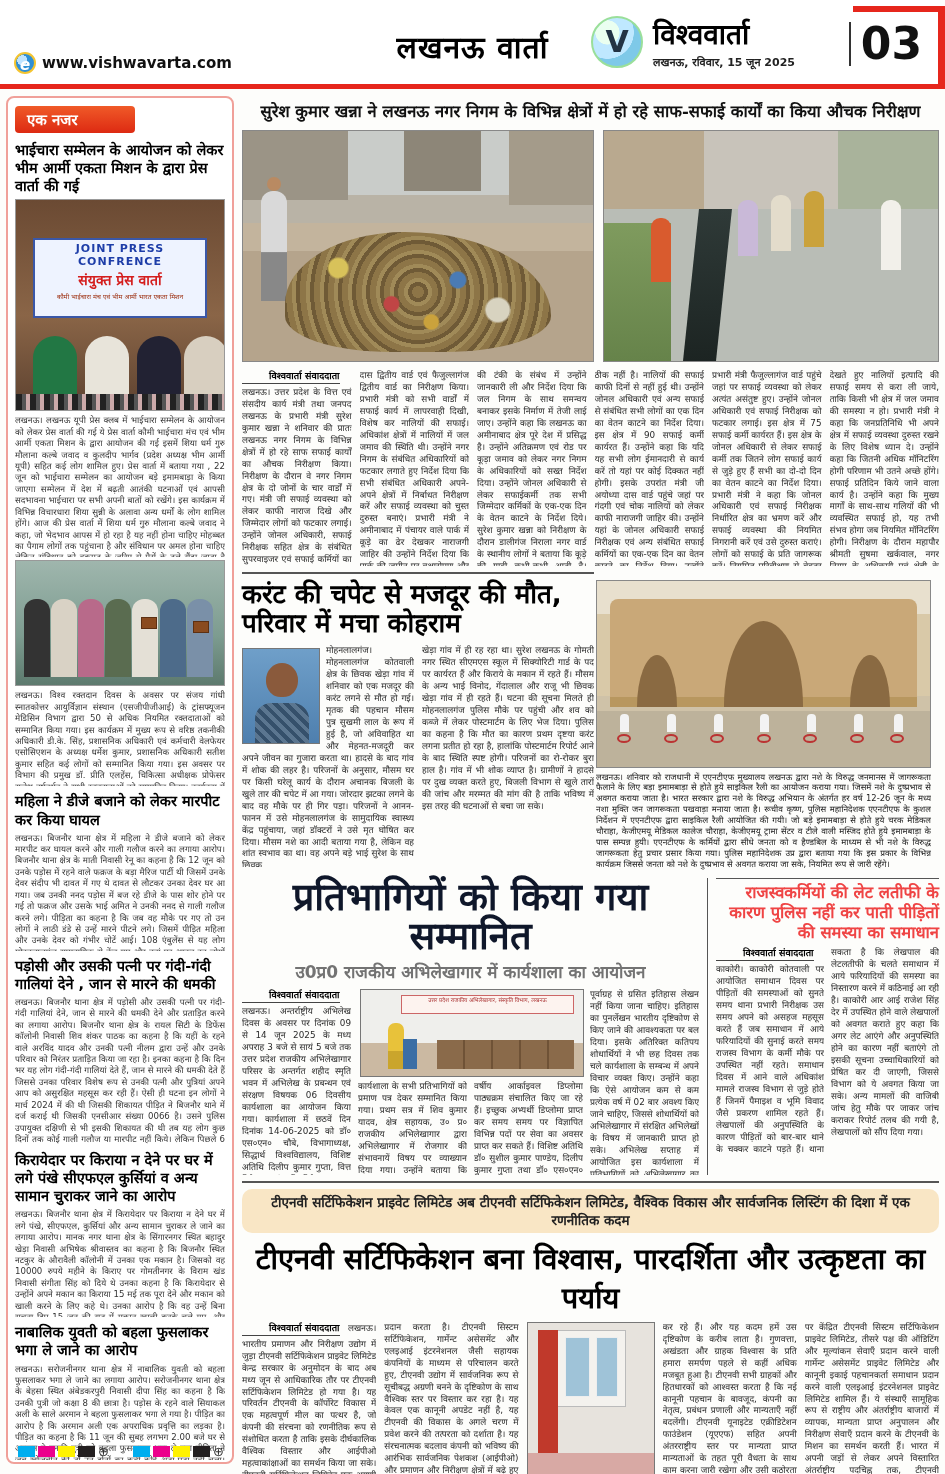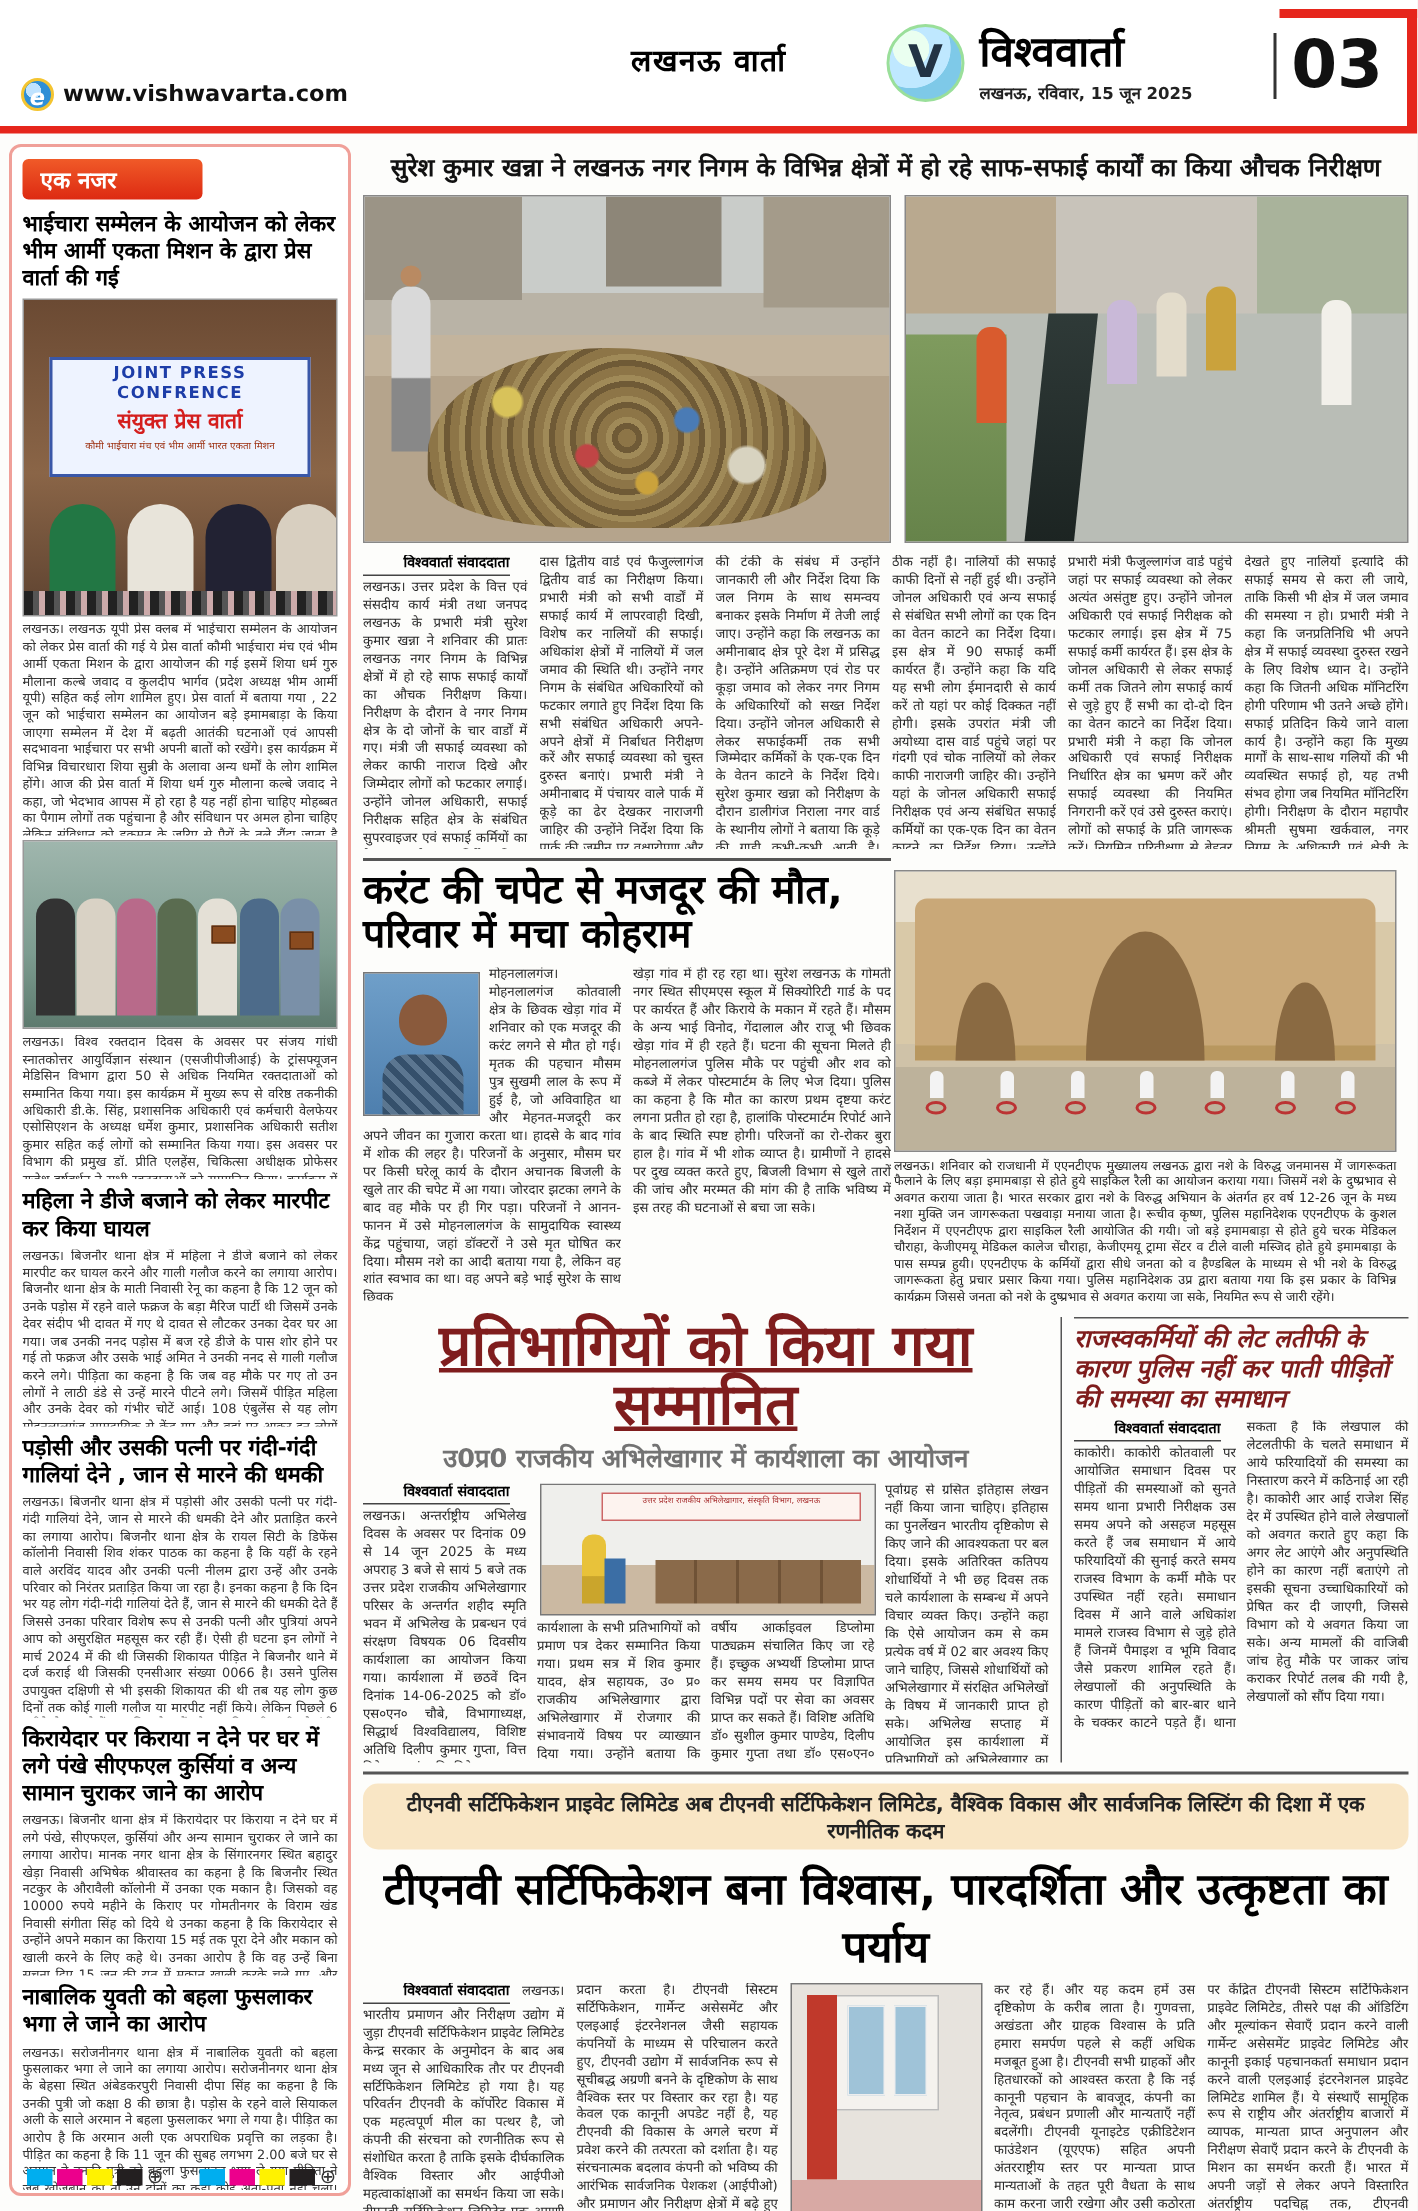--- a/index.html
+++ b/index.html
@@ -11,21 +11,21 @@
   }
 
   
   #header { position:absolute; left:0; top:0; width:945px; height:84px; background:#fff; }
   .site-url { position:absolute; left:14px; bottom:10px; font-size:15px; font-weight:bold; color:#111; }
   .e-icon { display:inline-block; width:22px; height:22px; border-radius:50%;
     background:radial-gradient(circle at 35% 35%,#bfe3ff 0 30%,#2f8fd6 31% 100%);
     color:#fff; font-weight:bold; font-style:italic; text-align:center; line-height:22px; font-size:15px;
     border:2px solid #f4c430; vertical-align:middle; margin-right:6px; }
   .section-title { position:absolute; left:0; right:0; top:26px; text-align:center;
-    font-size:20px; font-weight:800; color:#000; letter-spacing:1px; }
+    font-size:30px; font-weight:800; color:#000; letter-spacing:1px; }
   .brand-block { position:absolute; right:150px; top:14px; display:flex; align-items:center; gap:10px; }
   .logo-globe { width:52px; height:52px; border-radius:50%;
     background:radial-gradient(circle at 30% 30%,#eafff0 0 25%,#bfe8ff 26% 55%,#7ec9e8 56% 100%);
     border:2px solid #9adf9a; position:relative; }
   .logo-globe::after { content:"V"; position:absolute; left:0; right:0; top:6px; text-align:center;
     font-size:30px; font-weight:900; color:#234; }
   .brand-text .brand-name { font-size:28px; font-weight:900; color:#000; }
   .brand-text .brand-edition { font-size:11px; font-weight:bold; color:#222; margin-top:2px; }
   .pagenum-wrap { position:absolute; right:0; top:6px; width:92px; height:78px;
     border-top:6px solid #e6261c; border-right:7px solid #e6261c; }
@@ -120,38 +120,38 @@
   .ph-rally .arch { position:absolute; background:#8a6a42; border-radius:50% 50% 0 0/100% 100% 0 0; }
   .ph-rally .cyclist { position:absolute; bottom:12%; width:16px; height:30px; }
   .ph-rally .cyclist .body { width:9px; height:18px; margin:0 auto; background:#f3f3f3; border-radius:4px 4px 0 0; }
   .ph-rally .cyclist .wheel { width:14px; height:9px; border:2px solid #b33; border-radius:50%; margin-top:2px; }
   .rally-caption { font-size:8.4px; line-height:1.3; text-align:justify; color:#222; margin-top:4px;
     height:102px; overflow:hidden; }
 
   
   #low-row { display:flex; margin-top:4px; }
   #workshop-block { width:465px; padding-right:8px; }
-  .ws-head { text-align:center; font-size:38px; font-weight:900; color:#7f1d1d; line-height:1.05;text-decoration:underline; }
+  .ws-head { text-align:center; font-size:38px; font-weight:900; color:#0f172a; line-height:1.05; }
   .ws-subhead { text-align:center; font-size:17px; font-weight:800; color:#737373; margin-top:3px; }
   .ws-content { position:relative; margin-top:6px; height:186px; overflow:hidden; }
   .ws-cols { display:flex; gap:7px; height:100%; }
   .ws-cols .col { flex:1; }
   .ph-workshop { position:absolute; left:118px; top:0; width:224px; height:88px; border:1px solid #777;
     background:linear-gradient(#efefec 0 62%,#cbb9a2 62% 100%); z-index:2; overflow:hidden; }
   .ph-workshop .banner { position:absolute; left:18%; top:6%; width:78%; height:22%;
     background:#fdf3ef; border:1px solid #c66; font-size:5.5px; color:#a33; text-align:center; overflow:hidden; }
   .ph-workshop .dais { position:absolute; right:4%; bottom:8%; width:62%; height:34%;
     background:repeating-linear-gradient(90deg,#8a6a4a 0 26px,#6f5236 26px 28px); }
   .ph-workshop .speaker { position:absolute; left:12%; bottom:8%; width:16px; height:46px;
     background:linear-gradient(#e8c23a 0 60%,#caa52c 61% 100%); border-radius:7px 7px 0 0; }
   .ph-workshop .podium { position:absolute; left:19%; bottom:8%; width:14px; height:30px; background:#3b6ea5; }
   .ws-col-offset { padding-top:92px; }
   #revenue-block { width:232px; border-left:1.5px solid #555; padding-left:8px; }
   .rev-rule { height:1.5px; background:#555; margin-bottom:4px; }
-  .rev-head { font-size:16.5px; font-weight:900; line-height:1.2; color:#7f1d1d; text-align:left;font-style:italic; }
+  .rev-head { font-size:16.5px; font-weight:900; line-height:1.2; color:#ef4444; text-align:right; }
   .rev-cols { display:flex; gap:7px; margin-top:5px; height:208px; overflow:hidden; }
   .rev-cols .col { flex:1; }
 
   
   .kicker { margin-top:6px; background:#f9e6c5; border-radius:10px; text-align:center;
     font-size:13.5px; font-weight:700; color:#222; padding:4px 6px; }
   .tnv-head { text-align:center; font-size:29px; font-weight:900; color:#000; margin-top:5px; }
   .tnv-body { display:flex; gap:8px; margin-top:6px; height:178px; overflow:hidden; }
   .tnv-body .col { flex:1; }
   .ph-building { flex:0 0 128px; border:1px solid #777; position:relative; overflow:hidden;

